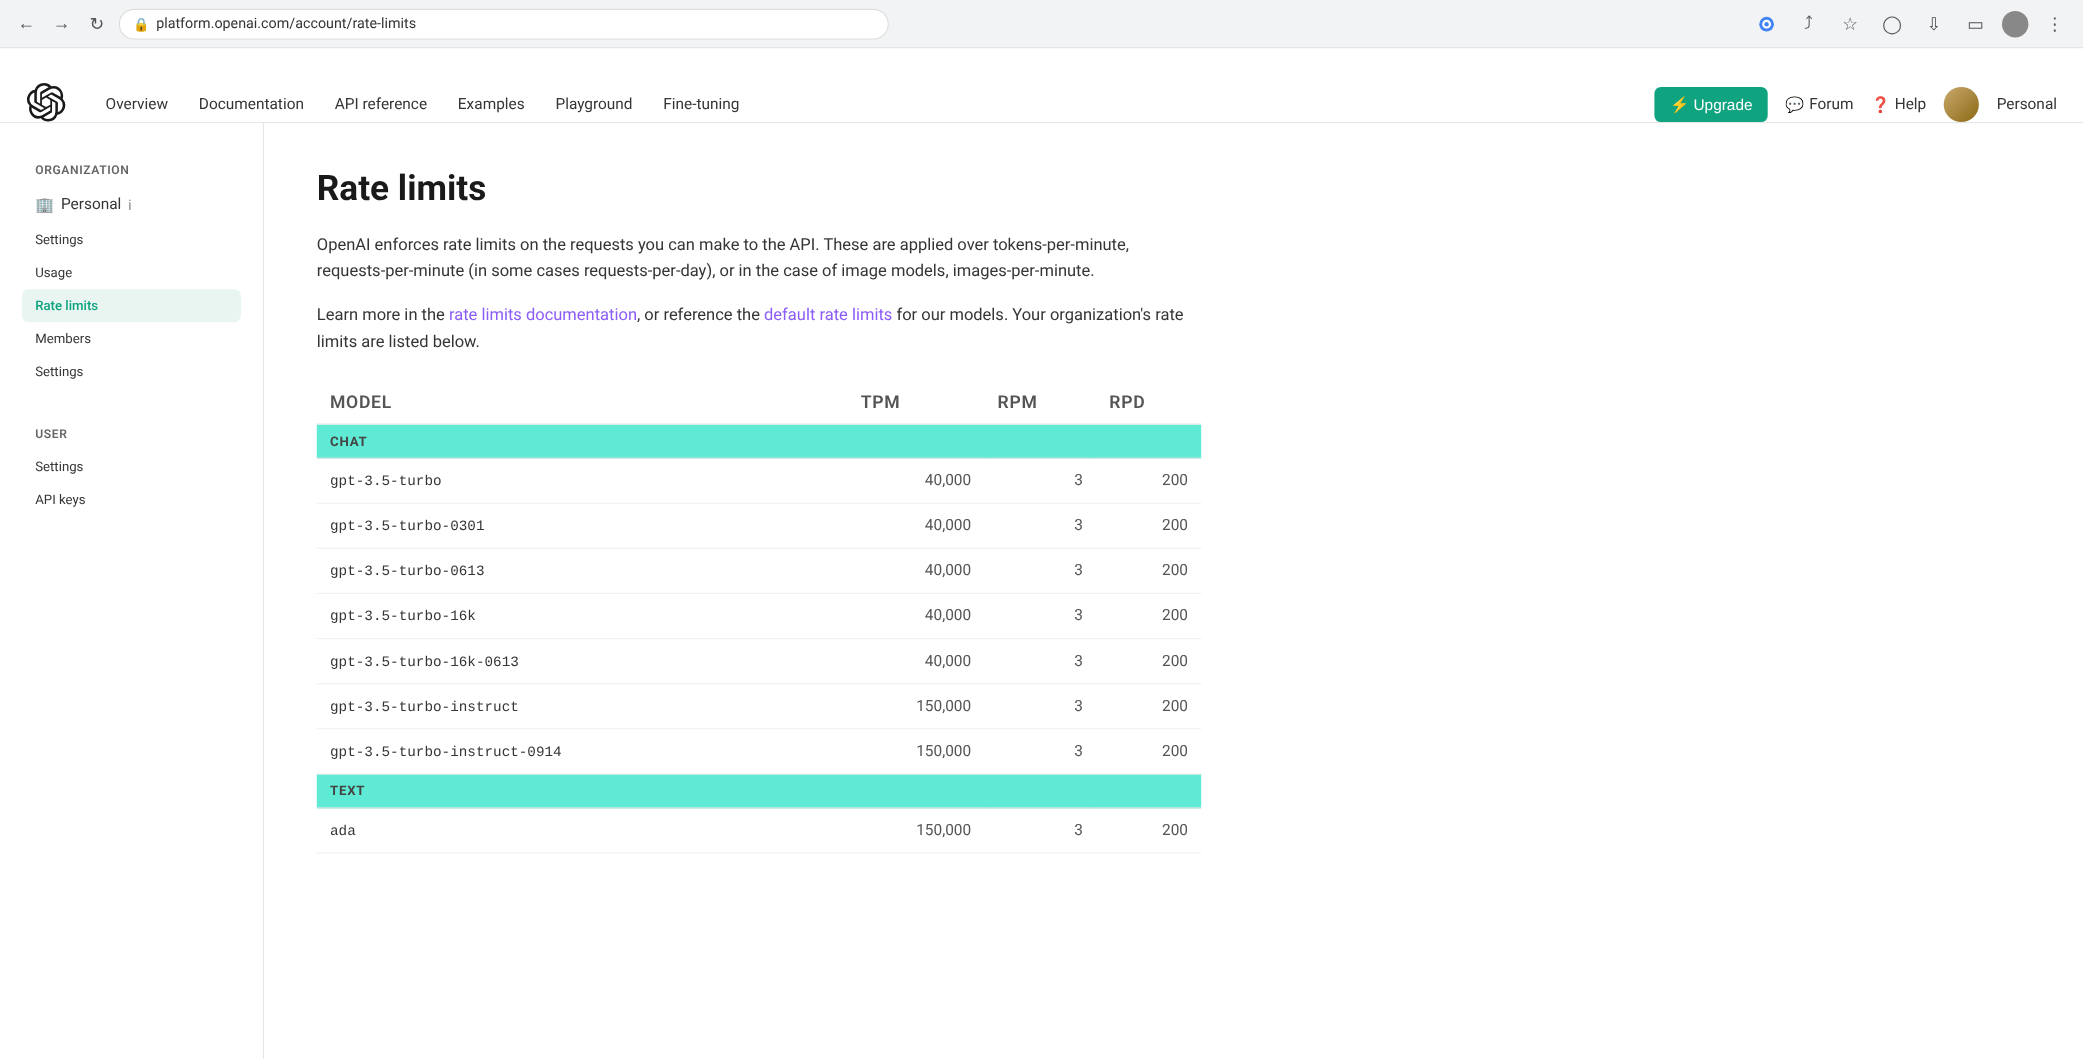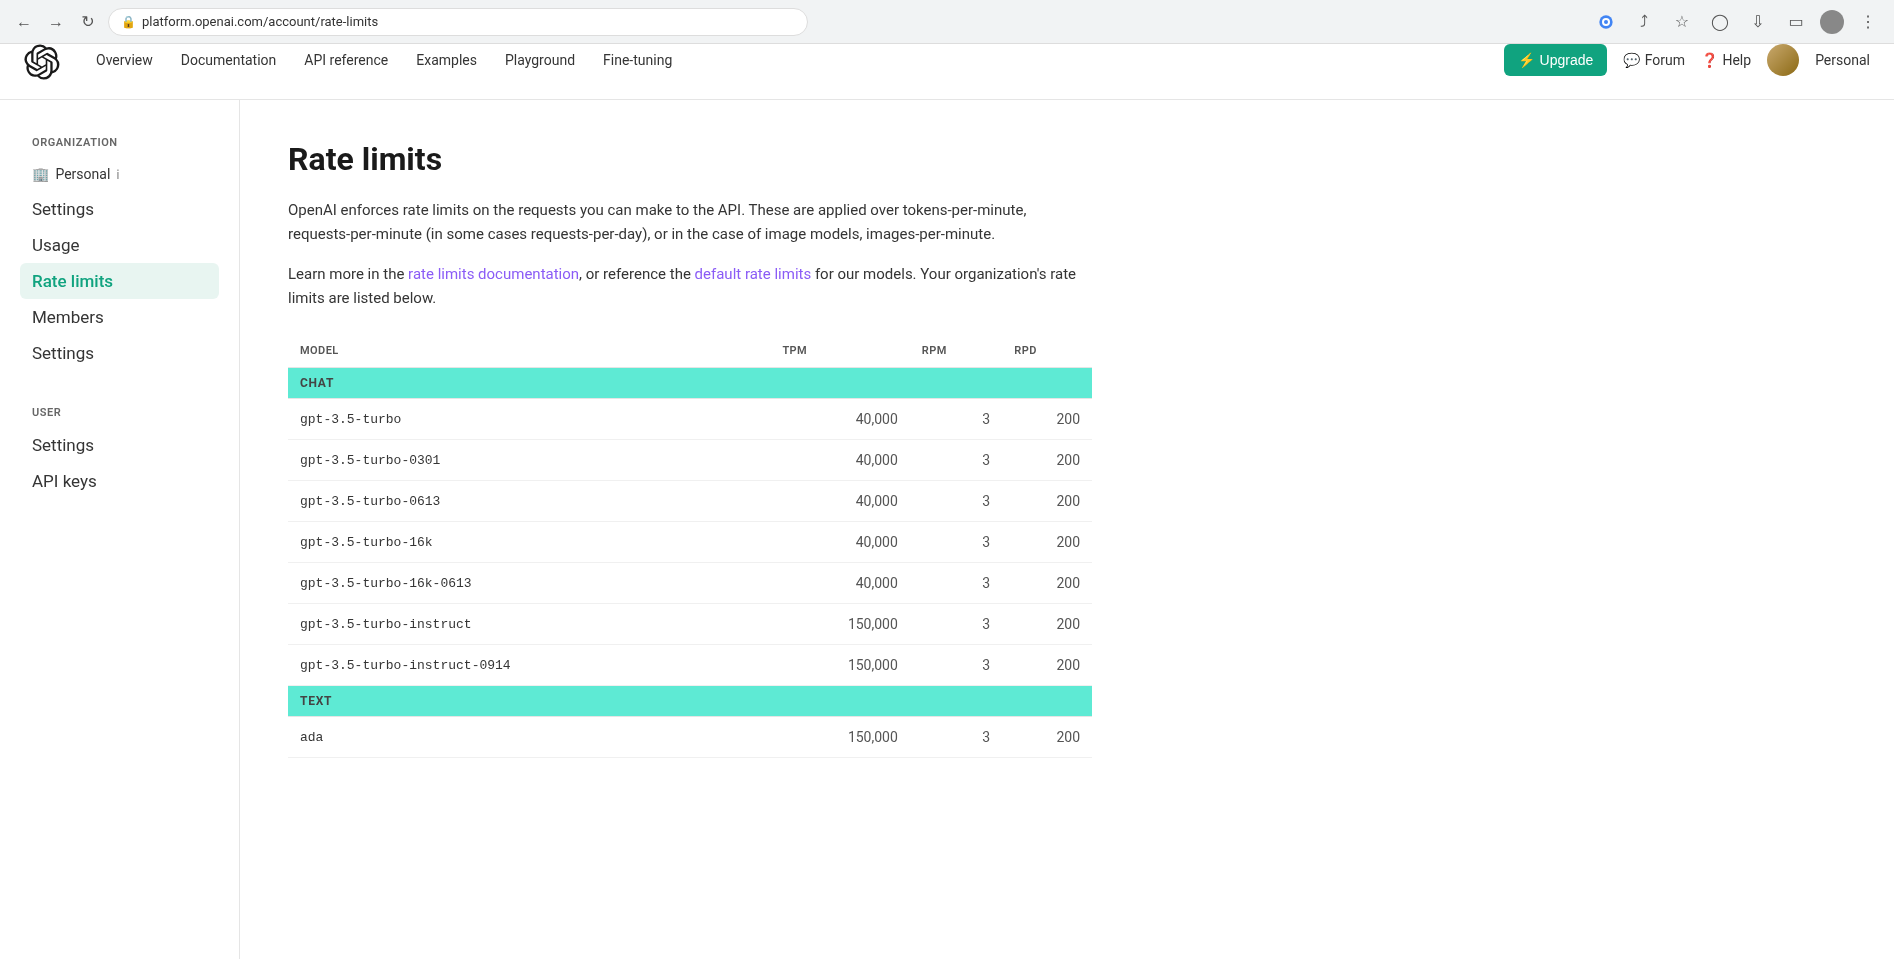--- a/index.html
+++ b/index.html
@@ -60,23 +60,23 @@
       width: 24px; height: 24px;
       border-radius: 50%;
       background: #888;
       overflow: hidden;
       cursor: pointer;
     }
 
     
     .top-nav {
       display: flex;
-      align-items: flex-start;
+      align-items: flex-end;
       padding: 0 24px;
-      height: 56px;
+      height: 68px;
       border-bottom: 1px solid #e5e5e5;
       background: #fff;
     }
     .logo {
       width: 36px; height: 36px;
       margin-right: 24px;
       cursor: pointer;
     }
     .nav-links {
       display: flex;
@@ -156,21 +156,21 @@
       margin-top: 8px;
     }
     .sidebar-item {
       display: flex;
       align-items: center;
       gap: 8px;
       padding: 8px 12px;
       border-radius: 6px;
       cursor: pointer;
       color: #353535;
-      font-size: 17px;
+      font-size: 12px;
       text-decoration: none;
     }
     .sidebar-item.active {
       background: #e8f5f1;
       color: #10a37f;
       font-weight: 500;
     }
     .sidebar-org-row {
       display: flex;
       align-items: center;
@@ -215,21 +215,21 @@
       margin-top: 24px;
       font-size: 14px;
     }
     .rate-table thead tr {
       border-bottom: 1px solid #e5e5e5;
     }
     .rate-table th {
       padding: 10px 12px;
       text-align: left;
       font-weight: 600;
-      font-size: 11px;
+      font-size: 16px;
       color: #555;
       text-transform: uppercase;
       letter-spacing: 0.04em;
     }
     .rate-table th.num { text-align: left; }
     .rate-table td {
       padding: 12px 12px;
       border-bottom: 1px solid #f0f0f0;
       color: #353535;
     }

